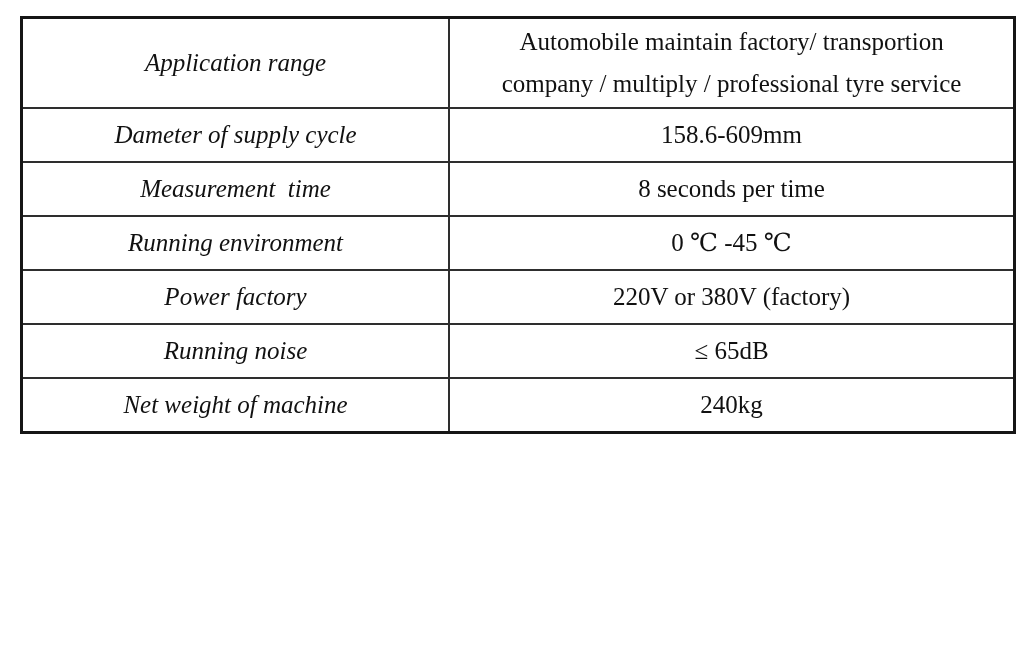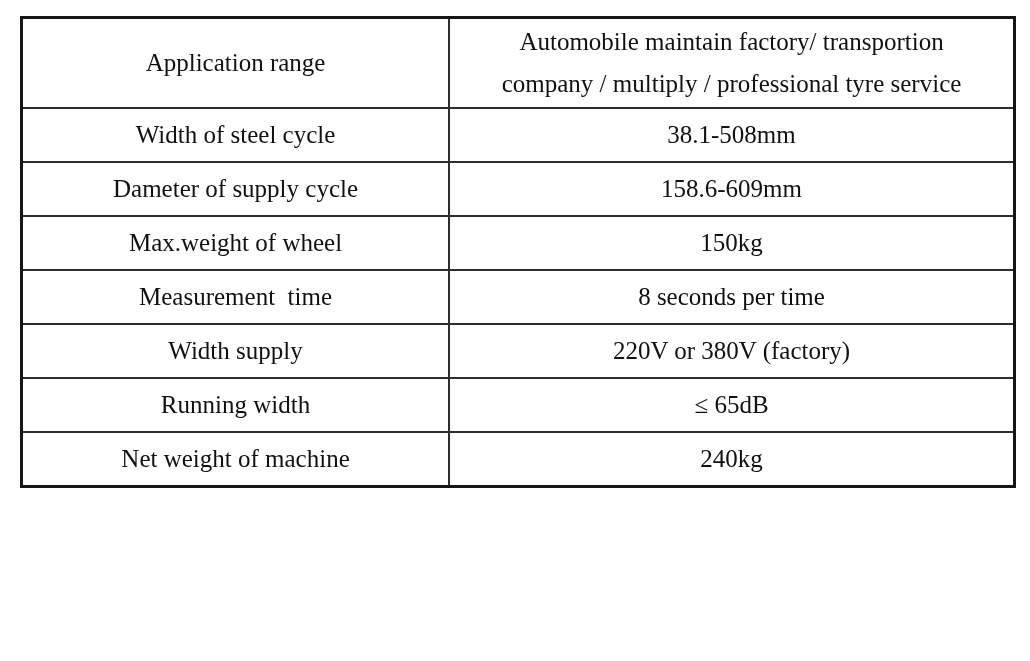--- a/index.html
+++ b/index.html
@@ -29,65 +29,61 @@
     text-align: center;
     vertical-align: middle;
     font-size: 25px;
     line-height: 42px;
     color: #111111;
     height: 48px;
     padding: 2px 8px;
     white-space: pre-line;
     overflow: hidden;
   }
-  td.label-cell { width: 42.8%; }
+  td.label-cell { width: 42.8%; font-style: italic; }
   td.value-cell { width: 57.2%; }
 </style>
 </head>
 <body>
 
 <div class="page">
   <table class="spec-table">
     <tbody>
   <tr>
     <td class="label-cell">Application range</td>
     <td class="value-cell">Automobile maintain factory/ transportion
 company / multiply / professional tyre service</td>
   </tr>
 
-  <tr>
-    <td class="label-cell">Width of steel cycle</td>
-    <td class="value-cell">38.1-508mm</td>
-  </tr>
 
   <tr>
     <td class="label-cell">Dameter of supply cycle</td>
     <td class="value-cell">158.6-609mm</td>
   </tr>
 
 
-  <tr>
-    <td class="label-cell">Max.weight of wheel</td>
-    <td class="value-cell">150kg</td>
-  </tr>
 
   <tr>
     <td class="label-cell">Measurement&nbsp; time</td>
     <td class="value-cell">8 seconds per time</td>
   </tr>
 
+  <tr>
+    <td class="label-cell">Running environment</td>
+    <td class="value-cell">0 ℃ -45 ℃</td>
+  </tr>
 
 
   <tr>
-    <td class="label-cell">Width supply</td>
+    <td class="label-cell">Power factory</td>
     <td class="value-cell">220V or 380V (factory)</td>
   </tr>
 
   <tr>
-    <td class="label-cell">Running width</td>
+    <td class="label-cell">Running noise</td>
     <td class="value-cell">≤ 65dB</td>
   </tr>
 
   <tr>
     <td class="label-cell">Net weight of machine</td>
     <td class="value-cell">240kg</td>
   </tr>
 </tbody>
   </table>
 </div>

